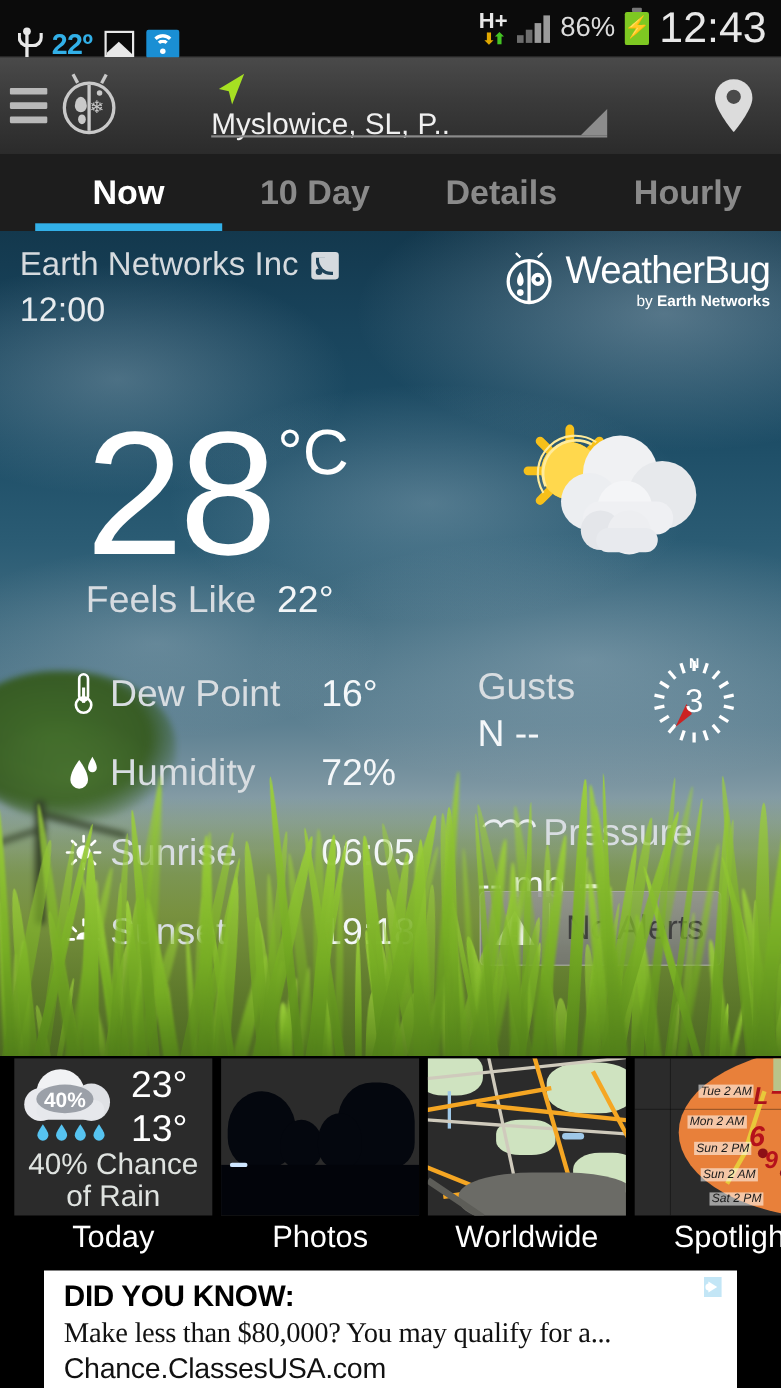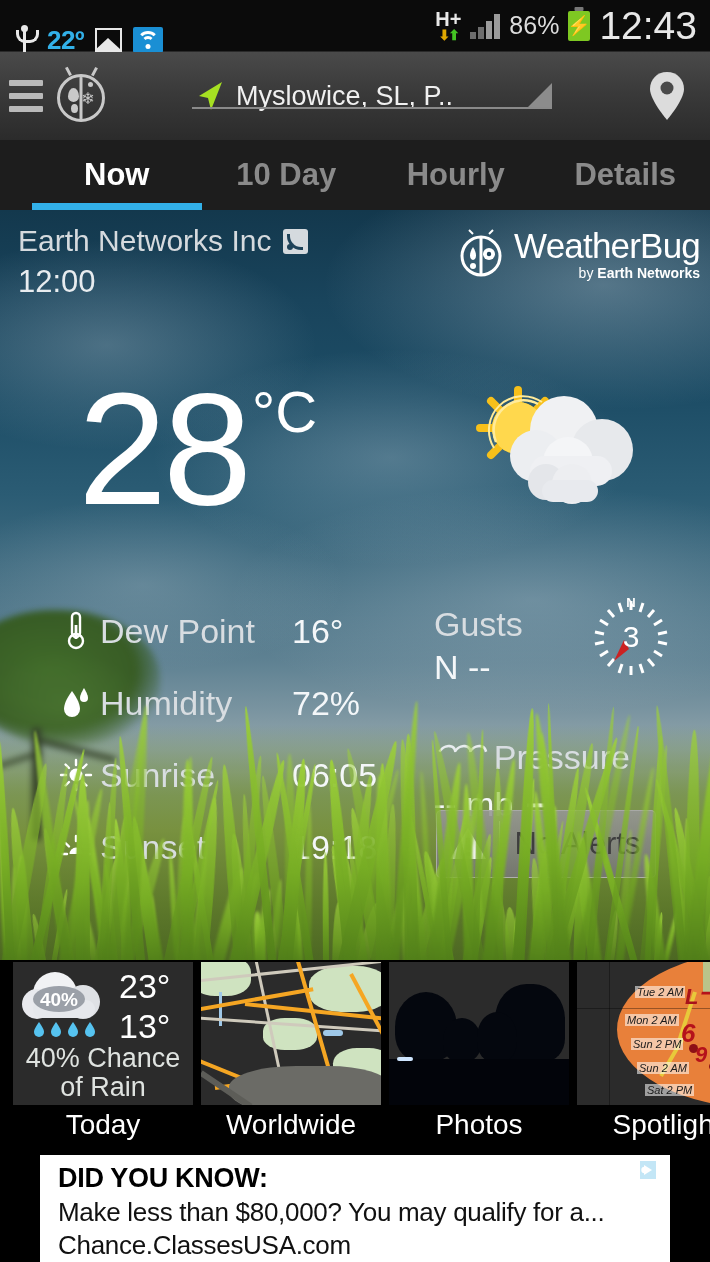--- a/index.html
+++ b/index.html
@@ -66,21 +66,21 @@
   .bug-body:after { content:""; position:absolute; left:50%; top:0; width:3px; height:100%; background:#c9c9c9; transform:translateX(-50%); }
   .bug-drop { position:absolute; left:8px; top:11px; width:11px; height:14px; background:#c9c9c9; border-radius:50% 50% 50% 50%/60% 60% 40% 40%; }
   .bug-drop2 { position:absolute; left:11px; top:27px; width:7px; height:9px; background:#c9c9c9; border-radius:50%; }
   .bug-flake { position:absolute; right:7px; top:15px; width:14px; height:14px; color:#c9c9c9; font-size:16px; line-height:14px; text-align:center; }
   .bug-dot { position:absolute; right:9px; top:5px; width:5px; height:5px; background:#c9c9c9; border-radius:50%; }
   .antenna { position:absolute; width:2.5px; height:9px; background:#c9c9c9; top:0px; }
   .antenna.l { left:15px; transform:rotate(-28deg); }
   .antenna.r { right:15px; transform:rotate(28deg); }
 
   .loc-wrap { flex:1; display:flex; align-items:center; justify-content:center; position:relative; height:88px; }
-  .loc-inner { position:relative; width:360px; display:flex; align-items:center; }
+  .loc-inner { position:relative; width:360px; display:flex; align-items:flex-start;flex-direction:column; }
   .nav-arrow { width:34px; height:34px; position:relative; flex:0 0 34px; margin-right:10px; }
   .nav-arrow svg { display:block; }
   .loc-text { color:#f0f0f0; font-size:27px; white-space:nowrap; }
   .loc-underline { position:absolute; left:0; bottom:4px; width:360px; height:2px; background:#8a8a8a; }
   .loc-caret { position:absolute; right:0; bottom:6px; width:0; height:0; border-left:24px solid transparent; border-bottom:24px solid #8c8c8c; }
   .pin-icon { width:66px; display:flex; justify-content:center; align-items:center; margin-right:10px; }
 
   
   .tabs { position:absolute; top:140px; left:0; width:710px; height:70px; background:#1d1d1d; display:flex;padding-left:32px; }
   .tab { flex:1; display:flex; align-items:center; justify-content:center; position:relative; }
@@ -207,21 +207,21 @@
   .spot-art .track { position:absolute; background:#e8c93a; width:4px; transform-origin:top center; }
   .spot-art .tlabel { position:absolute; color:#1a1a1a; font-size:11px; font-weight:normal; font-style:italic; white-space:nowrap; background:rgba(255,255,255,0.55); padding:0 2px; }
   .spot-art .hur { position:absolute; color:#b5121b; font-weight:bold; font-style:italic; }
   .spot-art .ldot { position:absolute; width:9px; height:9px; background:#8d1016; border-radius:50%; }
   .spot-art .grid { position:absolute; background:rgba(0,0,0,0.35); }
 
   
   .ad { position:absolute; left:0; bottom:0; width:710px; height:107px; background:#000; display:flex; justify-content:center; }
   .ad-inner { width:630px; background:#fff; position:relative; padding:8px 0 0 18px; }
   .ad-h { color:#000; font-size:27px; font-weight:bold; letter-spacing:-0.3px; }
-  .ad-b { color:#111; font-size:26px; margin-top:3px; letter-spacing:-0.3px; }
+  .ad-b { color:#111; font-size:26px; margin-top:3px; letter-spacing:-0.3px;font-family:Liberation Serif, serif; }
   .ad-u { color:#111; font-size:26px; margin-top:2px; letter-spacing:-0.3px; }
   .adchoice { position:absolute; right:6px; top:4px; width:26px; height:24px; }
 </style>
 </head>
 <body>
 
 <div id="screen">
 
   <div class="statusbar">
     <div class="sb-left">
@@ -294,24 +294,24 @@
   </div>
 
   <div class="tabs">
     <div class="tab active">
         <span class="lbl">Now</span>
       </div>
     <div class="tab">
         <span class="lbl">10 Day</span>
       </div>
     <div class="tab">
+        <span class="lbl">Details</span>
+      </div>
+    <div class="tab">
         <span class="lbl">Hourly</span>
-      </div>
-    <div class="tab">
-        <span class="lbl">Details</span>
       </div>
   </div>
 
   <div class="panel">
     <div class="sky"></div>
     <div class="ground"></div>
     <div class="tree">
       <div class="canopy"></div>
         <div class="canopy2"></div>
       <div class="trunk"></div>
@@ -496,20 +496,24 @@
         <div class="wb-txt">WeatherBug</div>
         <div class="wb-sub"><span class="thin">by </span><span>Earth Networks</span></div>
       </div>
     </div>
 
     <div class="temp-block">
       <div class="temp-row">
         <span class="temp-big">28</span>
         <span class="temp-unit">°C</span>
       </div>
+      <div class="feels">
+        <span>Feels Like</span>
+        &nbsp;<b>22°</b>
+      </div>
     </div>
 
     <div class="wx-icon">
       <svg width="180" height="140" viewBox="0 0 180 140">
         <g>
           <g fill="#f7c01a">
             <circle cx="50" cy="46" r="26"></circle>
             <g stroke="#f7c01a" stroke-width="8" stroke-linecap="round">
               <line x1="50" y1="8" x2="50" y2="20"></line>
                 <line x1="50" y1="72" x2="50" y2="84"></line>
@@ -678,52 +682,52 @@
             <span>23°</span>
             <span>13°</span>
           </span>
         </div>
         <div class="today-chance">40% Chance of Rain</div>
       </div>
       <div class="cap">Today</div>
     </div>
 
     <div class="card">
+      <div class="art photo-art">
+        <span class="tree-sil" style="left:6px;bottom:30%;width:62px;height:70px;"></span>
+        <span class="tree-sil" style="left:54px;bottom:30%;width:38px;height:44px;"></span>
+        <span class="tree-sil" style="right:4px;bottom:30%;width:70px;height:78px;border-radius:45% 45% 30% 30%;"></span>
+        <span class="tree-sil" style="right:52px;bottom:30%;width:40px;height:50px;"></span>
+        <span style="position:absolute;left:0;bottom:0;width:100%;height:32%;background:#02040a;"></span>
+        <span style="position:absolute;left:8px;bottom:31%;width:16px;height:4px;background:#cfe6ff;border-radius:2px;"></span>
+      </div>
+      <div class="cap">Photos</div>
+    </div>
+
+    <div class="card">
       <div class="art map-art">
         <span class="green" style="left:-10px;top:-6px;width:60px;height:40px;"></span>
         <span class="green" style="left:108px;top:4px;width:80px;height:46px;"></span>
         <span class="green" style="left:62px;top:56px;width:54px;height:32px;"></span>
         <span class="green" style="left:132px;top:86px;width:60px;height:38px;"></span>
         <span class="water" style="left:18px;top:30px;width:3px;height:34px;"></span>
         <span class="water" style="left:122px;top:68px;width:20px;height:6px;border-radius:3px;"></span>
         <span class="road minor" style="left:-10px;top:18px;width:200px;transform:rotate(-6deg);"></span>
         <span class="road minor" style="left:-10px;top:54px;width:200px;transform:rotate(4deg);"></span>
         <span class="road minor" style="left:54px;top:-8px;width:150px;transform:rotate(78deg);"></span>
         <span class="road" style="left:-6px;top:46px;width:120px;transform:rotate(-10deg);"></span>
         <span class="road" style="left:44px;top:40px;width:150px;transform:rotate(6deg);"></span>
         <span class="road" style="left:96px;top:-6px;width:130px;transform:rotate(74deg);"></span>
         <span class="road" style="left:150px;top:10px;width:70px;transform:rotate(62deg);"></span>
         <span class="road" style="left:-4px;top:96px;width:100px;transform:rotate(22deg);"></span>
         <span class="road" style="left:14px;top:124px;width:90px;transform:rotate(-8deg);"></span>
         <span class="dark" style="left:28px;top:104px;width:160px;height:50px;border-radius:42% 38% 30% 50%;"></span>
         <span class="road minor" style="left:0px;top:108px;width:60px;transform:rotate(34deg);background:#5d5d58;height:6px;"></span>
       </div>
       <div class="cap">Worldwide</div>
-    </div>
-
-    <div class="card">
-      <div class="art photo-art">
-        <span class="tree-sil" style="left:6px;bottom:30%;width:62px;height:70px;"></span>
-        <span class="tree-sil" style="left:54px;bottom:30%;width:38px;height:44px;"></span>
-        <span class="tree-sil" style="right:4px;bottom:30%;width:70px;height:78px;border-radius:45% 45% 30% 30%;"></span>
-        <span class="tree-sil" style="right:52px;bottom:30%;width:40px;height:50px;"></span>
-        <span style="position:absolute;left:0;bottom:0;width:100%;height:32%;background:#02040a;"></span>
-        <span style="position:absolute;left:8px;bottom:31%;width:16px;height:4px;background:#cfe6ff;border-radius:2px;"></span>
-      </div>
-      <div class="cap">Photos</div>
     </div>
 
     <div class="card">
       <div class="art spot-art">
         <span class="cone"></span>
         <span class="land"></span>
         <span class="grid" style="left:32px;top:0;width:1px;height:100%;"></span>
         <span class="grid" style="left:0;top:46px;width:100%;height:1px;"></span>
         <span class="track" style="left:116px;top:30px;height:50px;transform:rotate(18deg);"></span>
         <span class="track" style="left:104px;top:76px;height:44px;transform:rotate(30deg);"></span>

